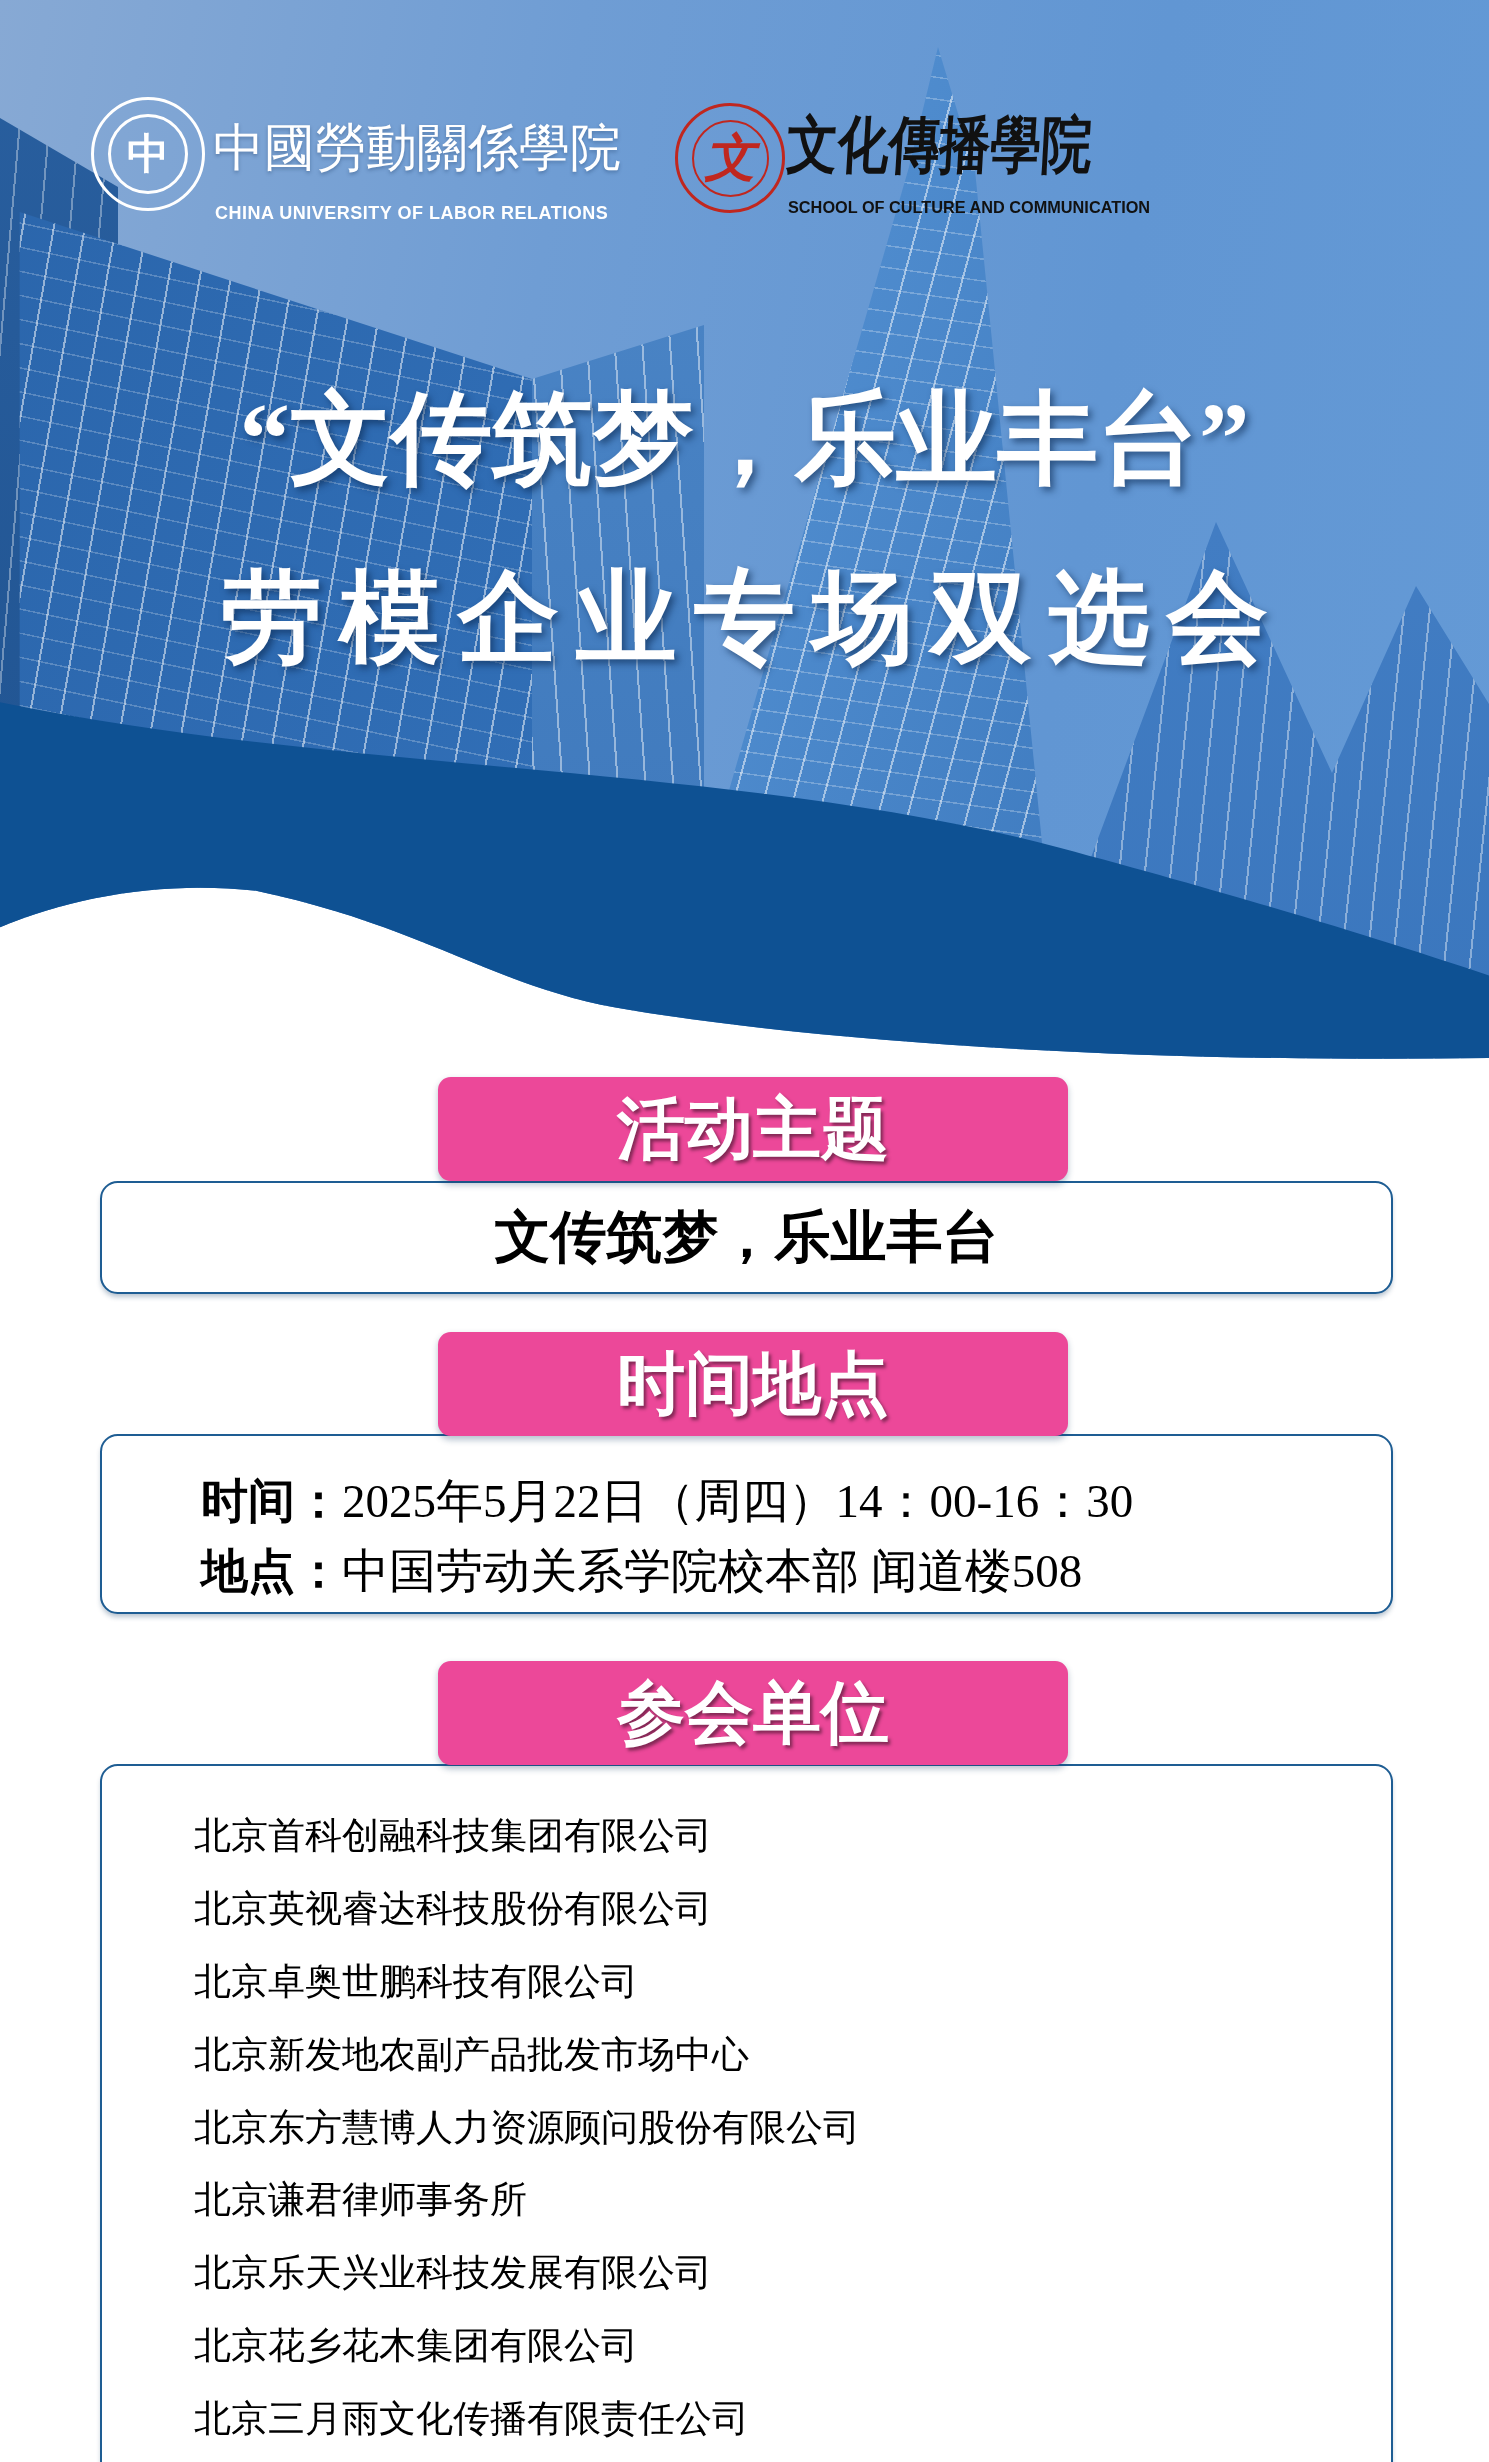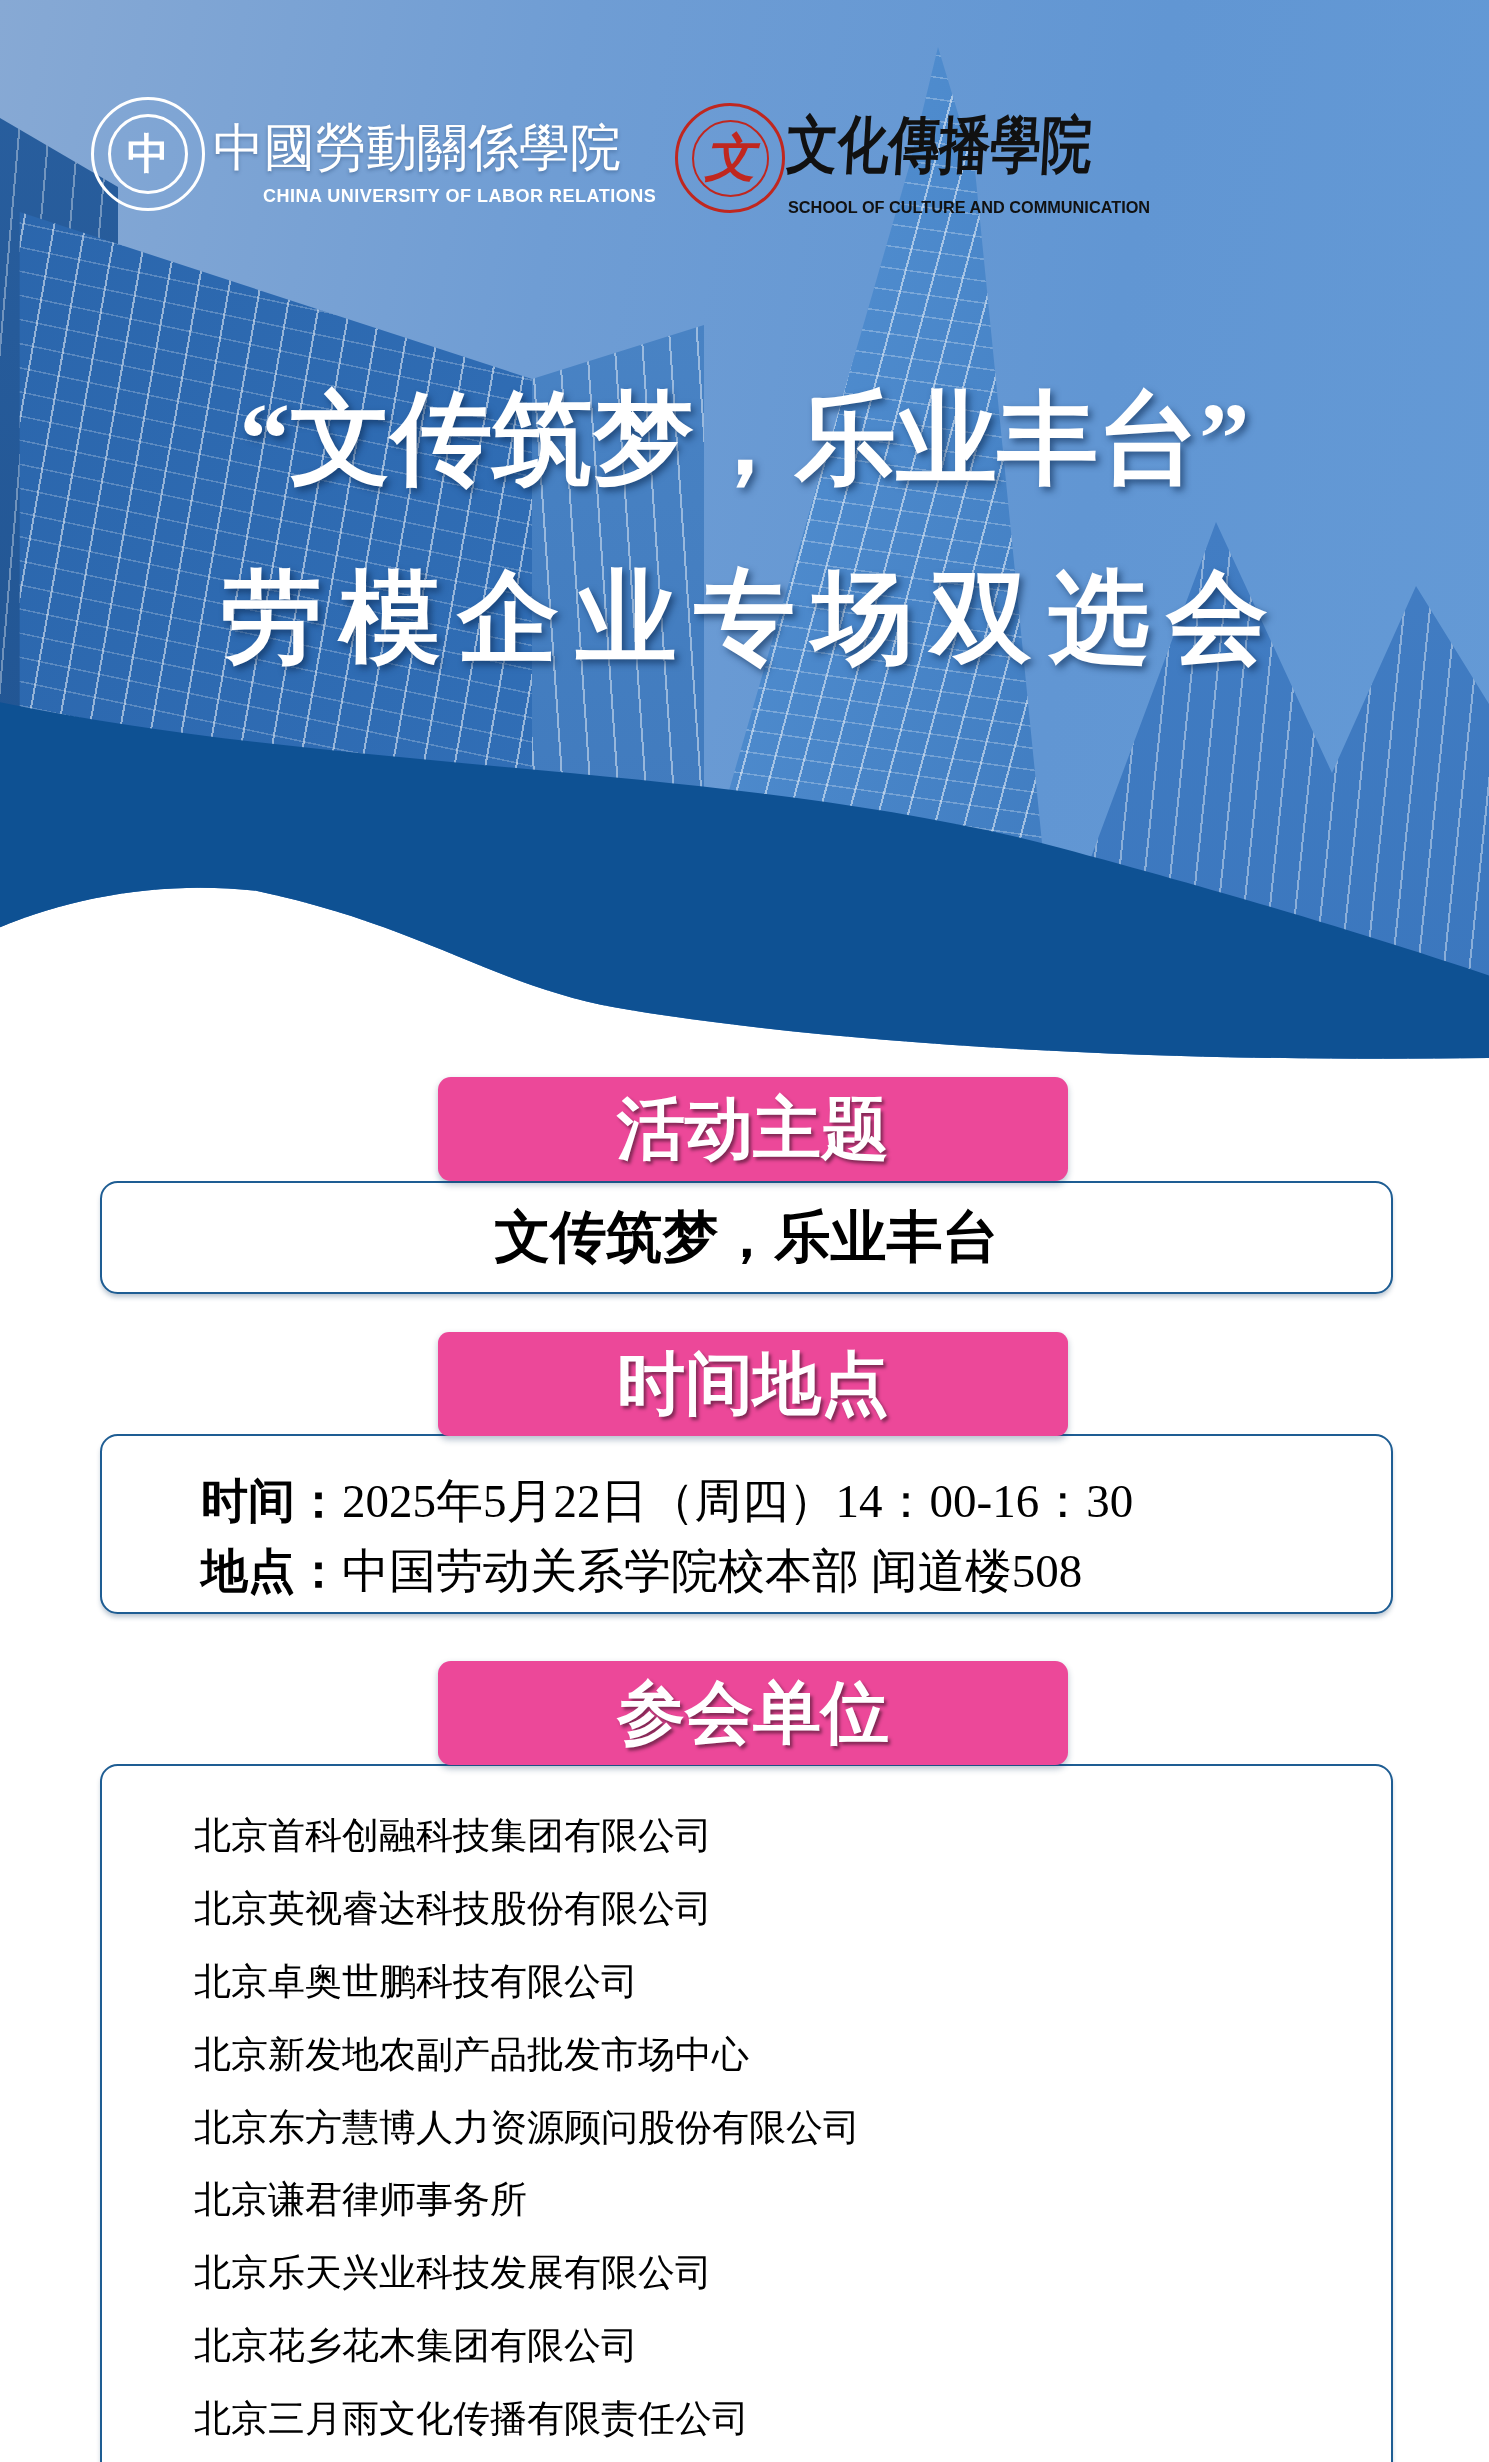--- a/index.html
+++ b/index.html
@@ -67,23 +67,23 @@
     width:73px;height:73px;border:2px solid #c0271f;border-radius:50%;
     display:flex;align-items:center;justify-content:center;
     color:#c0271f;font-size:51px;font-weight:bold;font-style:italic;
   }
   .logo-cn-left{
     left:213px;top:114px;width:433px;height:74px;
     color:#ffffff;font-size:51px;font-weight:normal;white-space:nowrap;
     text-shadow:0 1.5px 3.9px rgba(20,50,90,.35);
   }
   .logo-en-left{
-    left:215px;top:186px;width:443px;
+    left:215px;top:203px;width:443px;
     color:#ffffff;font-size:18px;font-weight:bold;letter-spacing:0.5px;
-    font-family:"Liberation Sans","DejaVu Sans",sans-serif;white-space:nowrap;margin-left:48px;
+    font-family:"Liberation Sans","DejaVu Sans",sans-serif;white-space:nowrap;
   }
   .logo-cn-right{
     left:787px;top:103px;width:315px;height:84px;
     color:#111111;font-size:62px;font-weight:bold;white-space:nowrap;
     transform:scaleX(.82) skewX(-4deg);transform-origin:left center;
   }
   .logo-en-right{
     left:788px;top:198px;width:315px;
     color:#111111;font-size:16.3px;font-weight:bold;
     font-family:"Liberation Sans","DejaVu Sans",sans-serif;white-space:nowrap;
@@ -150,21 +150,21 @@
   <svg class="wave-svg" viewBox="0 0 3024 780" preserveAspectRatio="none">
     <path d="M0,502 C150,440 330,408 520,428 C860,500 1000,620 1250,665 C1650,735 2300,778 3024,768 L3024,780 L0,780 Z" fill="#ffffff"></path>
     <path d="M0,45 C700,190 1500,170 2150,340 C2560,450 2830,535 3024,600 L3024,768 C2300,778 1650,735 1250,665 C1000,620 860,500 520,428 C330,408 150,440 0,502 Z" fill="#0e5193"></path>
   </svg>
 </div>
 
 <div class="abs sec-header" style="top:1077px;">活动主题</div>
 <div class="abs wbox" style="top:1181px;height:113px;"></div>
 <div class="abs theme-text">文传筑梦，乐业丰台</div>
 
-<div class="abs sec-header" style="top:1332px;border-radius:11px;">时间地点</div>
+<div class="abs sec-header" style="top:1332px;">时间地点</div>
 <div class="abs wbox" style="top:1434px;height:180px;"></div>
 <div class="abs tp-row" style="top:1466px;">
   <span class="lbl">时间：</span><span>2025年5月22日（周四）14：00-16：30</span>
 </div>
 <div class="abs tp-row" style="top:1536px;">
   <span class="lbl">地点：</span><span>中国劳动关系学院校本部 闻道楼508</span>
 </div>
 
 <div class="abs sec-header" style="top:1661px;">参会单位</div>
 <div class="abs wbox" style="top:1764px;height:857px;"></div>

